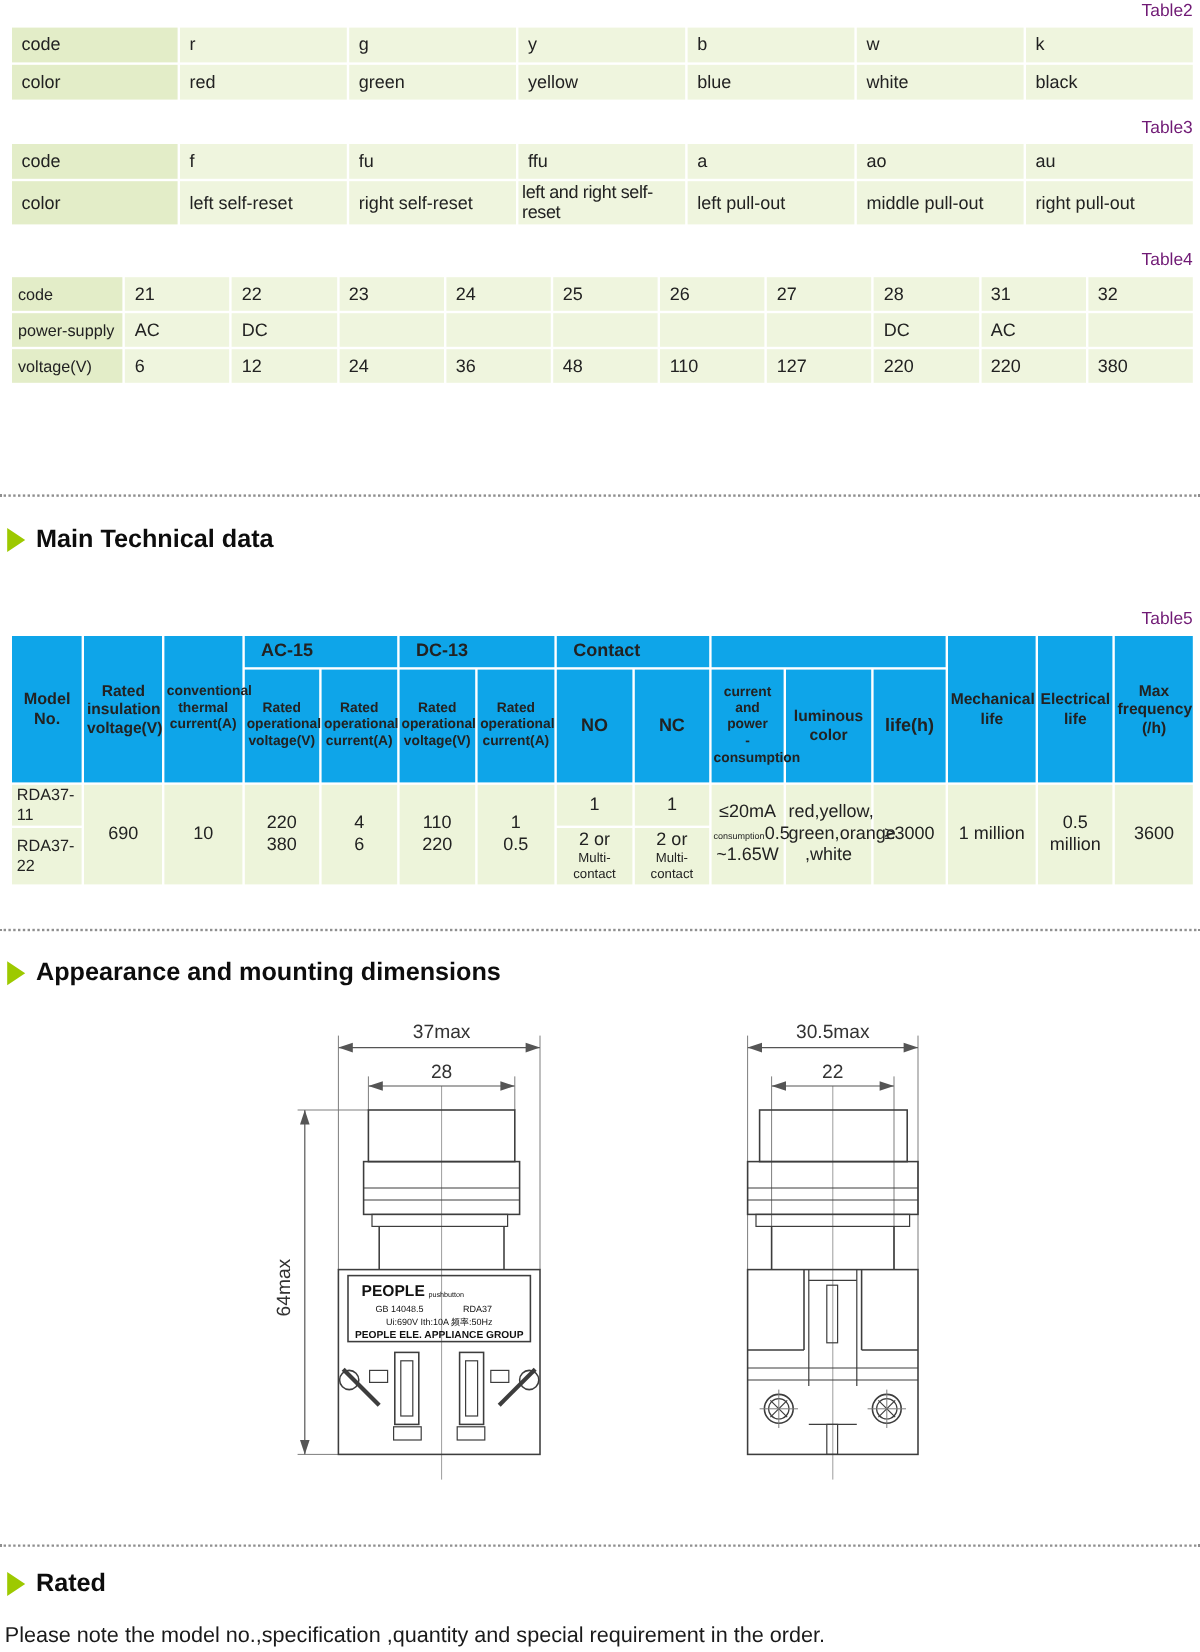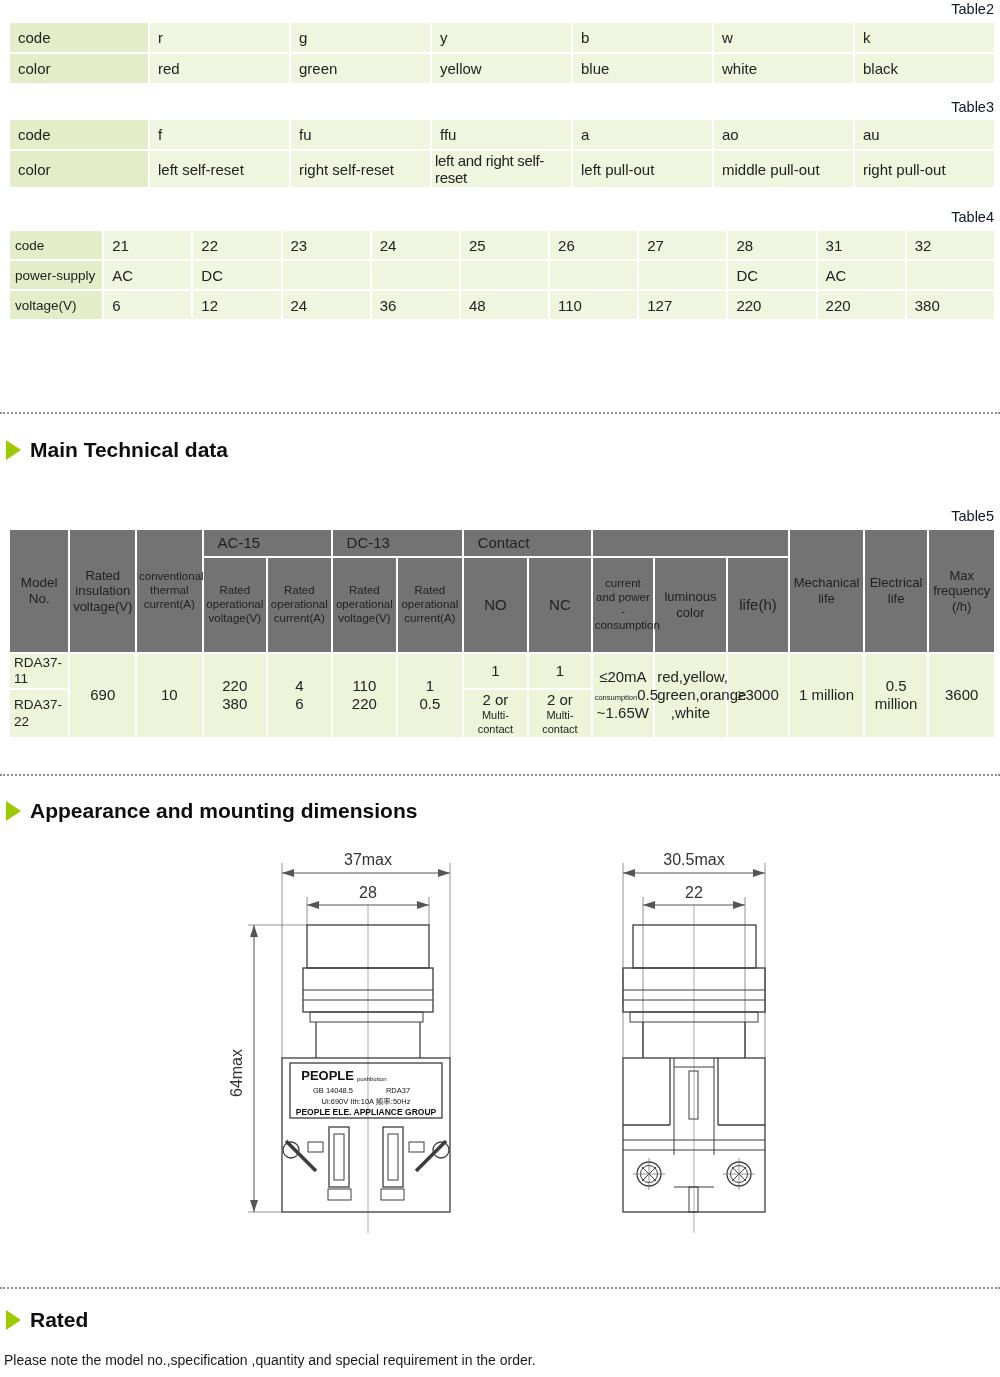--- a/index.html
+++ b/index.html
@@ -1,34 +1,34 @@
 <!DOCTYPE html>
 <html><head>
 <meta charset="utf-8">
 <style>
   html,body{margin:0;padding:0;background:#fff;}
   .page{position:relative;width:1000px;height:1377px;background:#fff;
         font-family:"Liberation Sans","DejaVu Sans",sans-serif;color:#222;overflow:hidden;}
 
   
-  .ttl{position:absolute;right:6px;font-size:14.5px;color:#0f172a;}
+  .ttl{position:absolute;right:6px;font-size:14.5px;color:#701a75;}
 
   
   table{border-collapse:separate;border-spacing:2px;table-layout:fixed;position:absolute;}
   td{vertical-align:middle;overflow:visible;}
   .t23 td,.t4 td{background:#eff5de;font-size:15px;color:#222;padding:1px 8px;text-align:left;}
   .t23 td.lbl,.t4 td.lbl{background:#e3edc8;}
   .t23 tr{height:29px;}
   .t4 tr{height:28px;}
   .t4 td.lbl{font-size:13.5px;padding:1px 5px;}
   .cnd{font-size:12.5px;letter-spacing:-0.3px;padding:1px 3px !important;}
 
   
   .t5 td{font-size:15px;color:#222;text-align:center;padding:1px 2px;line-height:1.2;}
-  .t5 .hc{background:#737373;}
+  .t5 .hc{background:#0ea5e9;font-weight:bold;}
   .t5 .dc{background:#edf4da;}
   .t5 tr.hr1{height:26px;}
   .t5 tr.hr2{height:94px;margin-left:15px;}
   .t5 tr.dr{height:30px;padding-left:23px;}
   .hc.grp{text-align:left;padding-left:14px;}
   .hc.mdl{font-size:13.5px;}
   .hc.sm{font-size:13px;}
   .hc.xs{font-size:11.5px;}
   .dc.mleft{text-align:left;padding-left:4px;font-size:13.5px;}
   .tiny{font-size:7.5px;}
@@ -39,21 +39,21 @@
 
   
   .dots{position:absolute;left:0;width:1000px;height:0;border-top:2px dotted #8f8f8f;}
 
   
   .sec-head{position:absolute;left:6px;display:flex;align-items:center;gap:9px;}
   .tri{width:0;height:0;border-left:15px solid #9dc900;border-top:10px solid transparent;
        border-bottom:10px solid transparent;}
   .sec-head .ht{font-size:21px;font-weight:bold;color:#0d0d0d;}
 
-  .body-text{position:absolute;left:4px;font-size:14px;color:#1a1a1a;}
+  .body-text{position:absolute;left:4px;font-size:18px;color:#1a1a1a;}
 
   
   svg.draw{position:absolute;font-family:"Liberation Sans","DejaVu Sans",sans-serif;}
   .cl{stroke:#999;stroke-width:0.8;}
   .el{stroke:#777;stroke-width:0.8;}
   .dl{stroke:#555;stroke-width:1;}
   .ar{fill:#555;}
   .ln{stroke:#3d3d3d;stroke-width:1.3;fill:none;}
   .lnt{stroke:#3d3d3d;stroke-width:1;fill:none;}
   .lat{stroke:#3d3d3d;stroke-width:3.5;}

